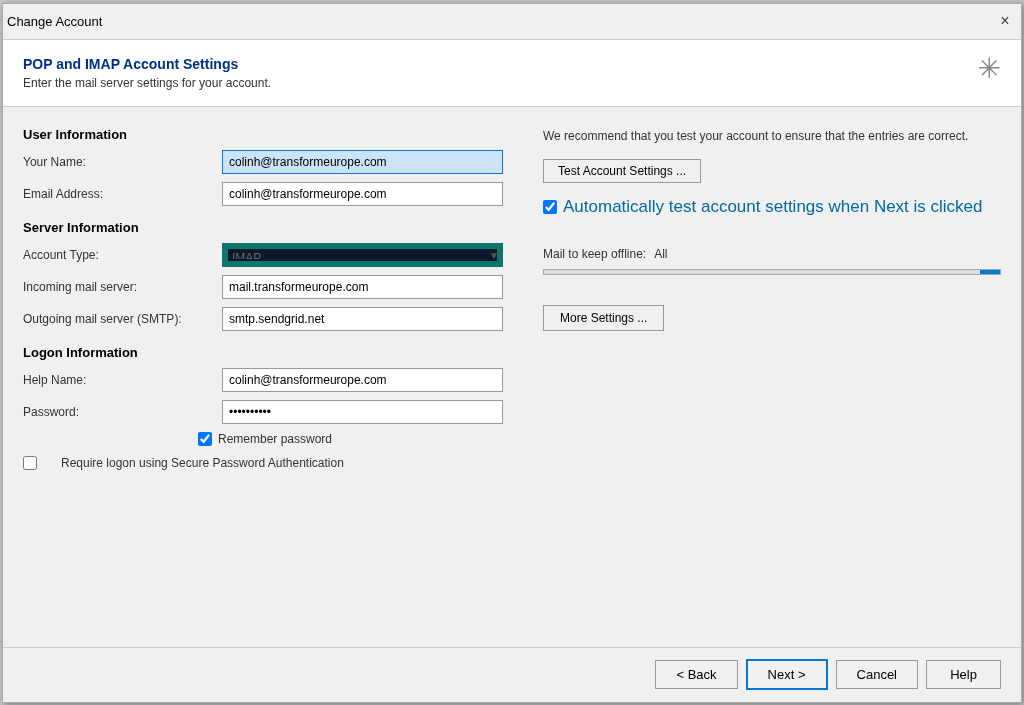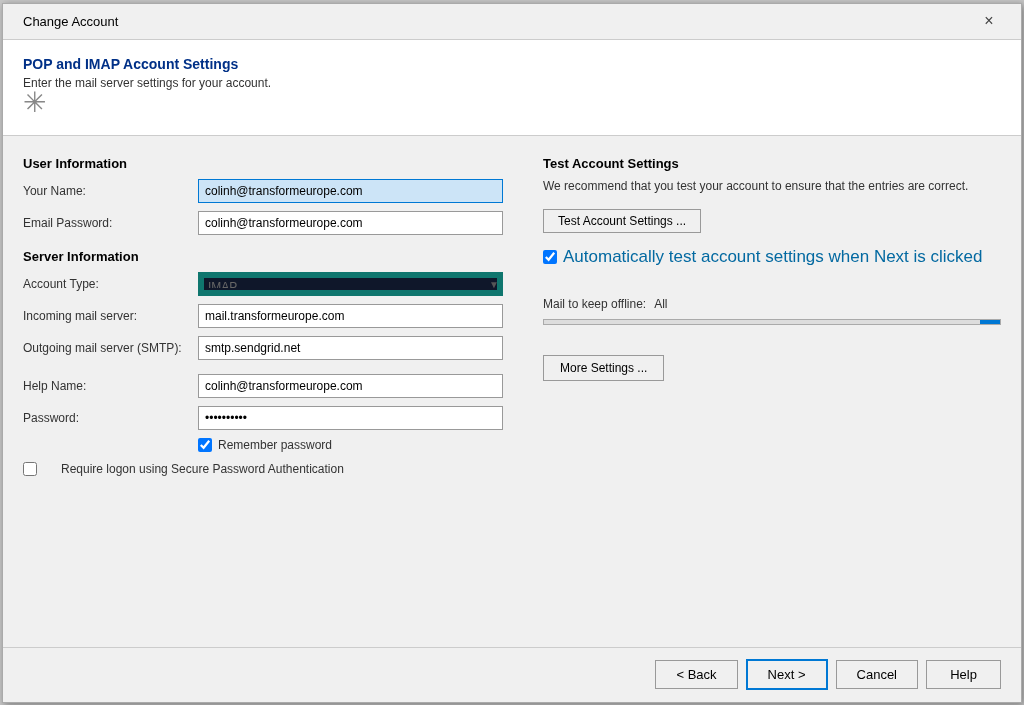--- a/index.html
+++ b/index.html
@@ -19,21 +19,21 @@
       height: 700px;
       background: #f0f0f0;
       border: 1px solid #aaa;
       box-shadow: 2px 2px 8px rgba(0,0,0,0.4);
       display: flex;
       flex-direction: column;
     }
     .title-bar {
       background: #f0f0f0;
       border-bottom: 1px solid #ccc;
-      padding: 8px 20px;
+      padding: 8px 4px;
       display: flex;
       align-items: center;
       justify-content: space-between;
       height: 36px;
     }
     .title-bar-text {
       font-size: 13px;
       color: #000;
     }
     .close-btn {
@@ -48,21 +48,20 @@
       align-items: center;
       justify-content: center;
     }
     .header-section {
       background: white;
       padding: 16px 20px;
       border-bottom: 1px solid #ccc;
       display: flex;
       align-items: flex-start;
       justify-content: space-between;
-      flex-direction: column;
     }
     .header-text h2 {
       font-size: 14px;
       font-weight: bold;
       color: #003087;
       margin-bottom: 4px;
     }
     .header-text p {
       font-size: 12px;
       color: #333;
@@ -88,20 +87,21 @@
     .section-title {
       font-weight: bold;
       font-size: 13px;
       color: #000;
       margin-bottom: 8px;
     }
     .form-row {
       display: flex;
       align-items: center;
       margin-bottom: 8px;
+      gap: 24px;
     }
     .form-label {
       width: 175px;
       font-size: 12px;
       color: #333;
       flex-shrink: 0;
     }
     .form-input {
       flex: 1;
       height: 24px;
@@ -304,21 +304,21 @@
     <div class="left-panel">
 
       <div class="section-title">User Information</div>
 
       <div class="form-row">
         <span class="form-label">Your Name:</span>
         <input class="form-input selected" type="text" value="colinh@transformeurope.com" style="">
       </div>
 
       <div class="form-row">
-        <span class="form-label">Email Password:</span>
+        <span class="form-label">Email Address:</span>
         <input class="form-input" type="text" value="colinh@transformeurope.com" style="">
       </div>
 
       <div class="section-gap">
         <div class="section-title">Server Information</div>
 
         <div class="form-row">
           <span class="form-label">Account Type:</span>
           <div class="select-wrapper">
             <select>
@@ -333,20 +333,21 @@
           <input class="form-input" type="text" value="mail.transformeurope.com" style="">
         </div>
 
         <div class="form-row">
           <span class="form-label">Outgoing mail server (SMTP):</span>
           <input class="form-input" type="text" value="smtp.sendgrid.net" style="">
         </div>
       </div>
 
       <div class="section-gap">
+        <div class="section-title">Logon Information</div>
 
         <div class="form-row">
           <span class="form-label">Help Name:</span>
           <input class="form-input" type="text" value="colinh@transformeurope.com" style="">
         </div>
 
         <div class="form-row">
           <span class="form-label">Password:</span>
           <input class="form-input" type="password" value="**********" style="">
         </div>
@@ -357,21 +358,20 @@
         </div>
       </div>
 
       <div class="require-row">
         <input type="checkbox" id="require-spa" style="">
         <label for="require-spa">Require logon using Secure Password Authentication</label>
       </div>
     </div>
 
     <div class="right-panel">
-      <div class="right-section-title">Test Account Settings</div>
       <div class="right-desc">We recommend that you test your account to ensure that the entries are correct.</div>
 
       <button class="test-btn">Test Account Settings ...</button>
 
       <div class="auto-test-row">
         <input type="checkbox" id="auto-test" checked="" style="">
         <label for="auto-test">Automatically test account settings when Next is clicked</label>
       </div>
 
       <div class="offline-row">

